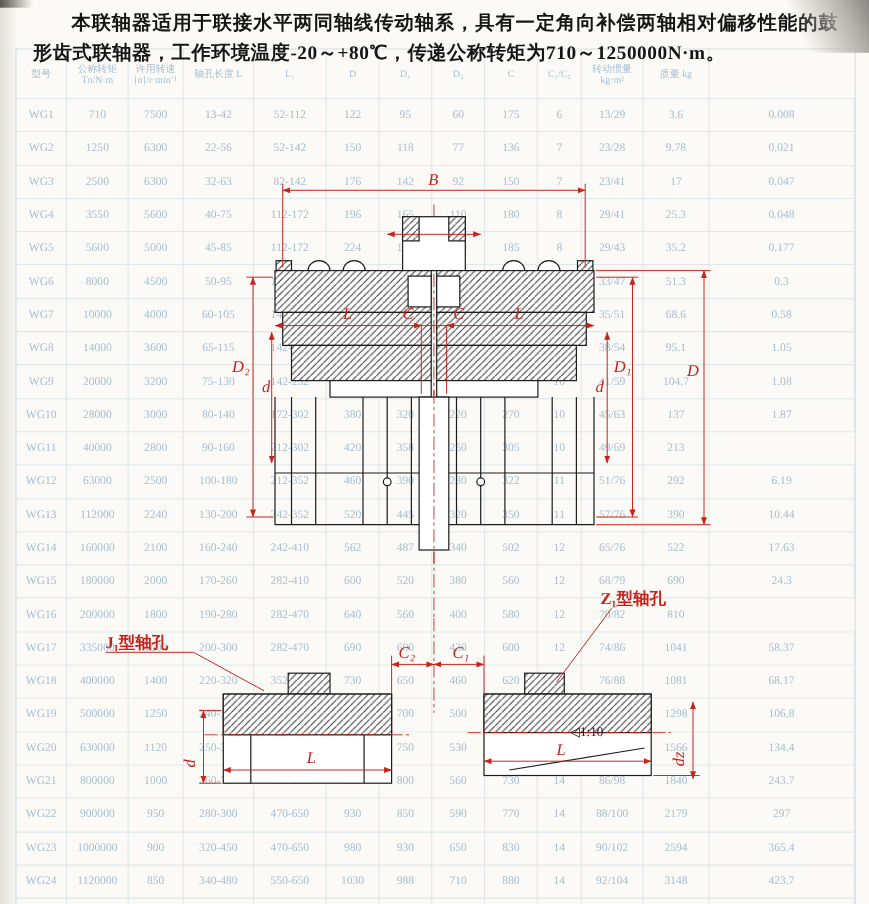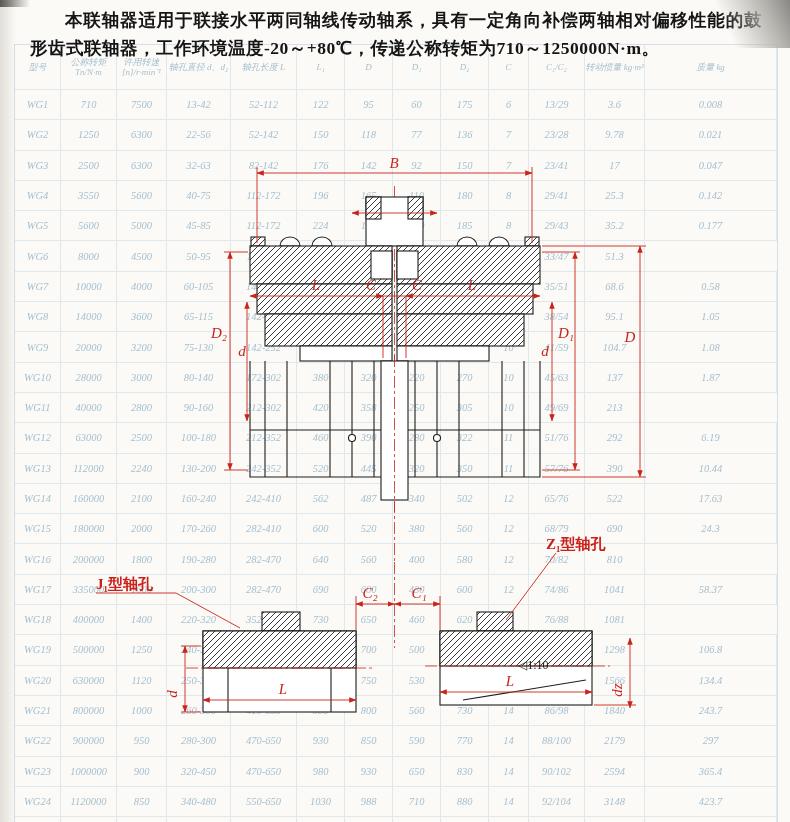--- a/index.html
+++ b/index.html
@@ -29,21 +29,20 @@
   .bg-table {
     position:absolute; top:44px; left:14px; right:12px; bottom:0; z-index:1;
     color:#96b4c9; opacity:.85;
     border:1px solid rgba(140,172,198,.40); border-bottom:none;
   }
   .bgt-row {
     display:grid;
     grid-template-columns:46px 56px 50px 64px 66px 48px 48px 48px 48px 40px 56px 60px 1fr;
     height:29.3px; align-items:center;
     border-bottom:1px solid rgba(140,172,198,.28);
-    font-style:italic;
   }
   .bgt-head { height:44px; }
   .bgt-cell {
     text-align:center; font-size:10.5px; white-space:nowrap; overflow:hidden;
     border-right:1px solid rgba(140,172,198,.28); height:100%;
     display:flex; align-items:center; justify-content:center;
   }
   .bgt-hcell { white-space:normal; font-size:9px; line-height:1.15; }
   .drawing { position:absolute; inset:0; z-index:3; }
   
@@ -59,21 +58,20 @@
 </head>
 <body>
 
 <div class="page">
 
   <div class="bg-table" id="bgTable">
       <div class="bgt-row bgt-head">
         <div class="bgt-cell bgt-hcell">型号</div>
         <div class="bgt-cell bgt-hcell">公称转矩 Tn/N·m</div>
         <div class="bgt-cell bgt-hcell">许用转速 [n]/r·min⁻¹</div>
-        <div class="bgt-cell bgt-hcell">轴孔直径 d、d₂</div>
         <div class="bgt-cell bgt-hcell">轴孔长度 L</div>
         <div class="bgt-cell bgt-hcell">L₁</div>
         <div class="bgt-cell bgt-hcell">D</div>
         <div class="bgt-cell bgt-hcell">D₁</div>
         <div class="bgt-cell bgt-hcell">D₂</div>
         <div class="bgt-cell bgt-hcell">C</div>
         <div class="bgt-cell bgt-hcell">C₁/C₂</div>
         <div class="bgt-cell bgt-hcell">转动惯量 kg·m²</div>
         <div class="bgt-cell bgt-hcell">质量 kg</div>
       </div>
@@ -128,21 +126,21 @@
         <div class="bgt-cell">5600</div>
         <div class="bgt-cell">40-75</div>
         <div class="bgt-cell">112-172</div>
         <div class="bgt-cell">196</div>
         <div class="bgt-cell">165</div>
         <div class="bgt-cell">110</div>
         <div class="bgt-cell">180</div>
         <div class="bgt-cell">8</div>
         <div class="bgt-cell">29/41</div>
         <div class="bgt-cell">25.3</div>
-        <div class="bgt-cell">0.142</div>
+        <div class="bgt-cell">0.048</div>
       </div>
       <div class="bgt-row">
         <div class="bgt-cell">WG5</div>
         <div class="bgt-cell">5600</div>
         <div class="bgt-cell">5000</div>
         <div class="bgt-cell">45-85</div>
         <div class="bgt-cell">112-172</div>
         <div class="bgt-cell">224</div>
         <div class="bgt-cell">183</div>
         <div class="bgt-cell">120</div>
@@ -158,20 +156,21 @@
         <div class="bgt-cell">4500</div>
         <div class="bgt-cell">50-95</div>
         <div class="bgt-cell">112-212</div>
         <div class="bgt-cell">250</div>
         <div class="bgt-cell">200</div>
         <div class="bgt-cell">140</div>
         <div class="bgt-cell">212</div>
         <div class="bgt-cell">9</div>
         <div class="bgt-cell">33/47</div>
         <div class="bgt-cell">51.3</div>
+        <div class="bgt-cell">0.3</div>
       </div>
       <div class="bgt-row">
         <div class="bgt-cell">WG7</div>
         <div class="bgt-cell">10000</div>
         <div class="bgt-cell">4000</div>
         <div class="bgt-cell">60-105</div>
         <div class="bgt-cell">142-212</div>
         <div class="bgt-cell">284</div>
         <div class="bgt-cell">230</div>
         <div class="bgt-cell">160</div>
@@ -335,20 +334,21 @@
         <div class="bgt-cell">1400</div>
         <div class="bgt-cell">220-320</div>
         <div class="bgt-cell">352-470</div>
         <div class="bgt-cell">730</div>
         <div class="bgt-cell">650</div>
         <div class="bgt-cell">460</div>
         <div class="bgt-cell">620</div>
         <div class="bgt-cell">13</div>
         <div class="bgt-cell">76/88</div>
         <div class="bgt-cell">1081</div>
+        <div class="bgt-cell">68.17</div>
       </div>
       <div class="bgt-row">
         <div class="bgt-cell">WG19</div>
         <div class="bgt-cell">500000</div>
         <div class="bgt-cell">1250</div>
         <div class="bgt-cell">240-340</div>
         <div class="bgt-cell">352-550</div>
         <div class="bgt-cell">780</div>
         <div class="bgt-cell">700</div>
         <div class="bgt-cell">500</div>

